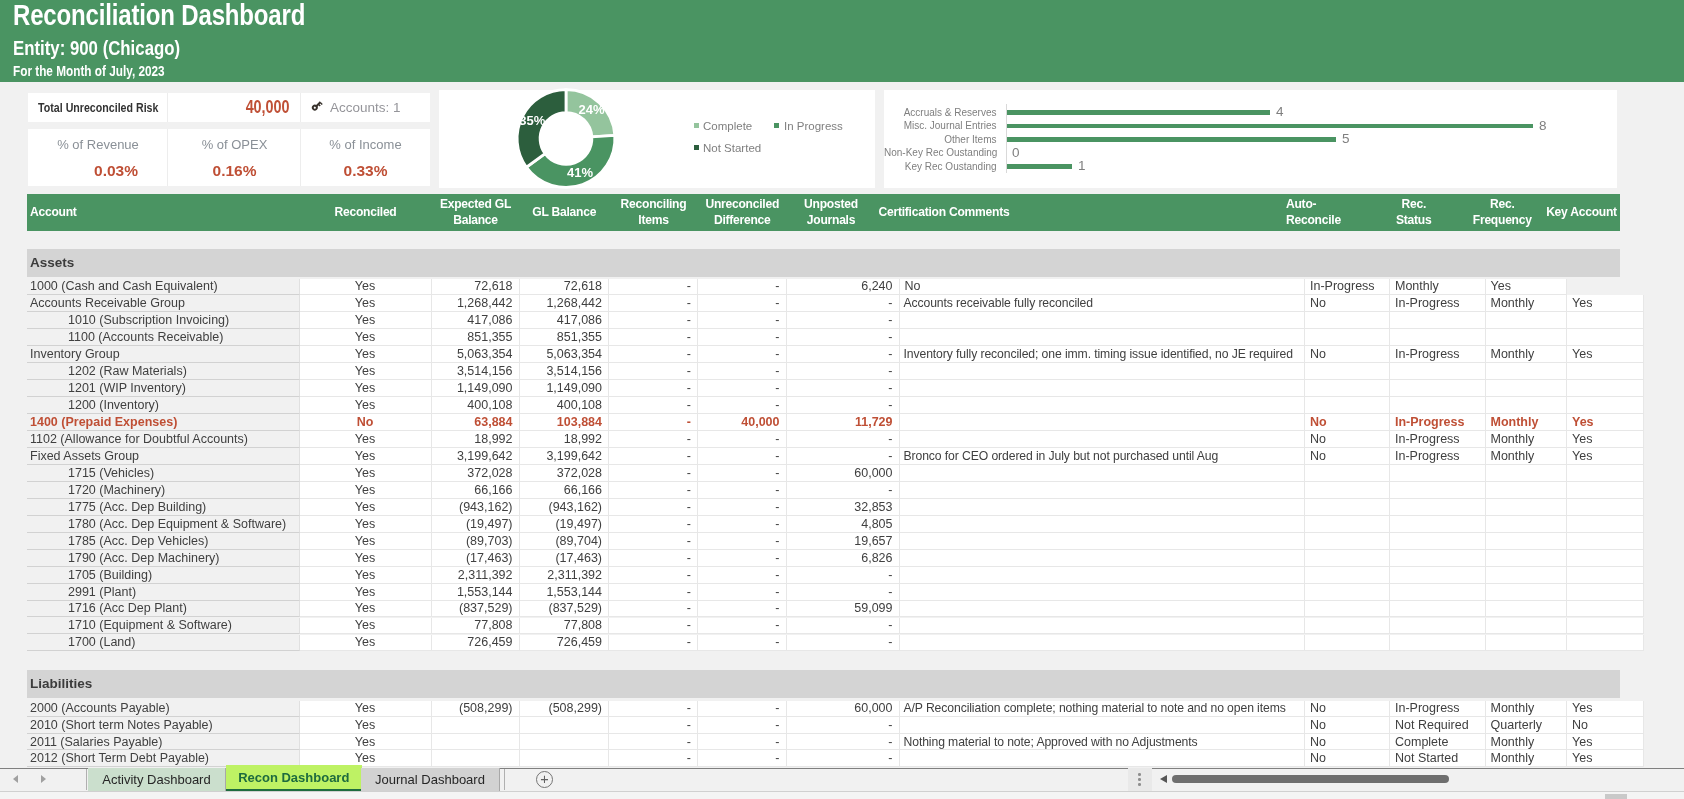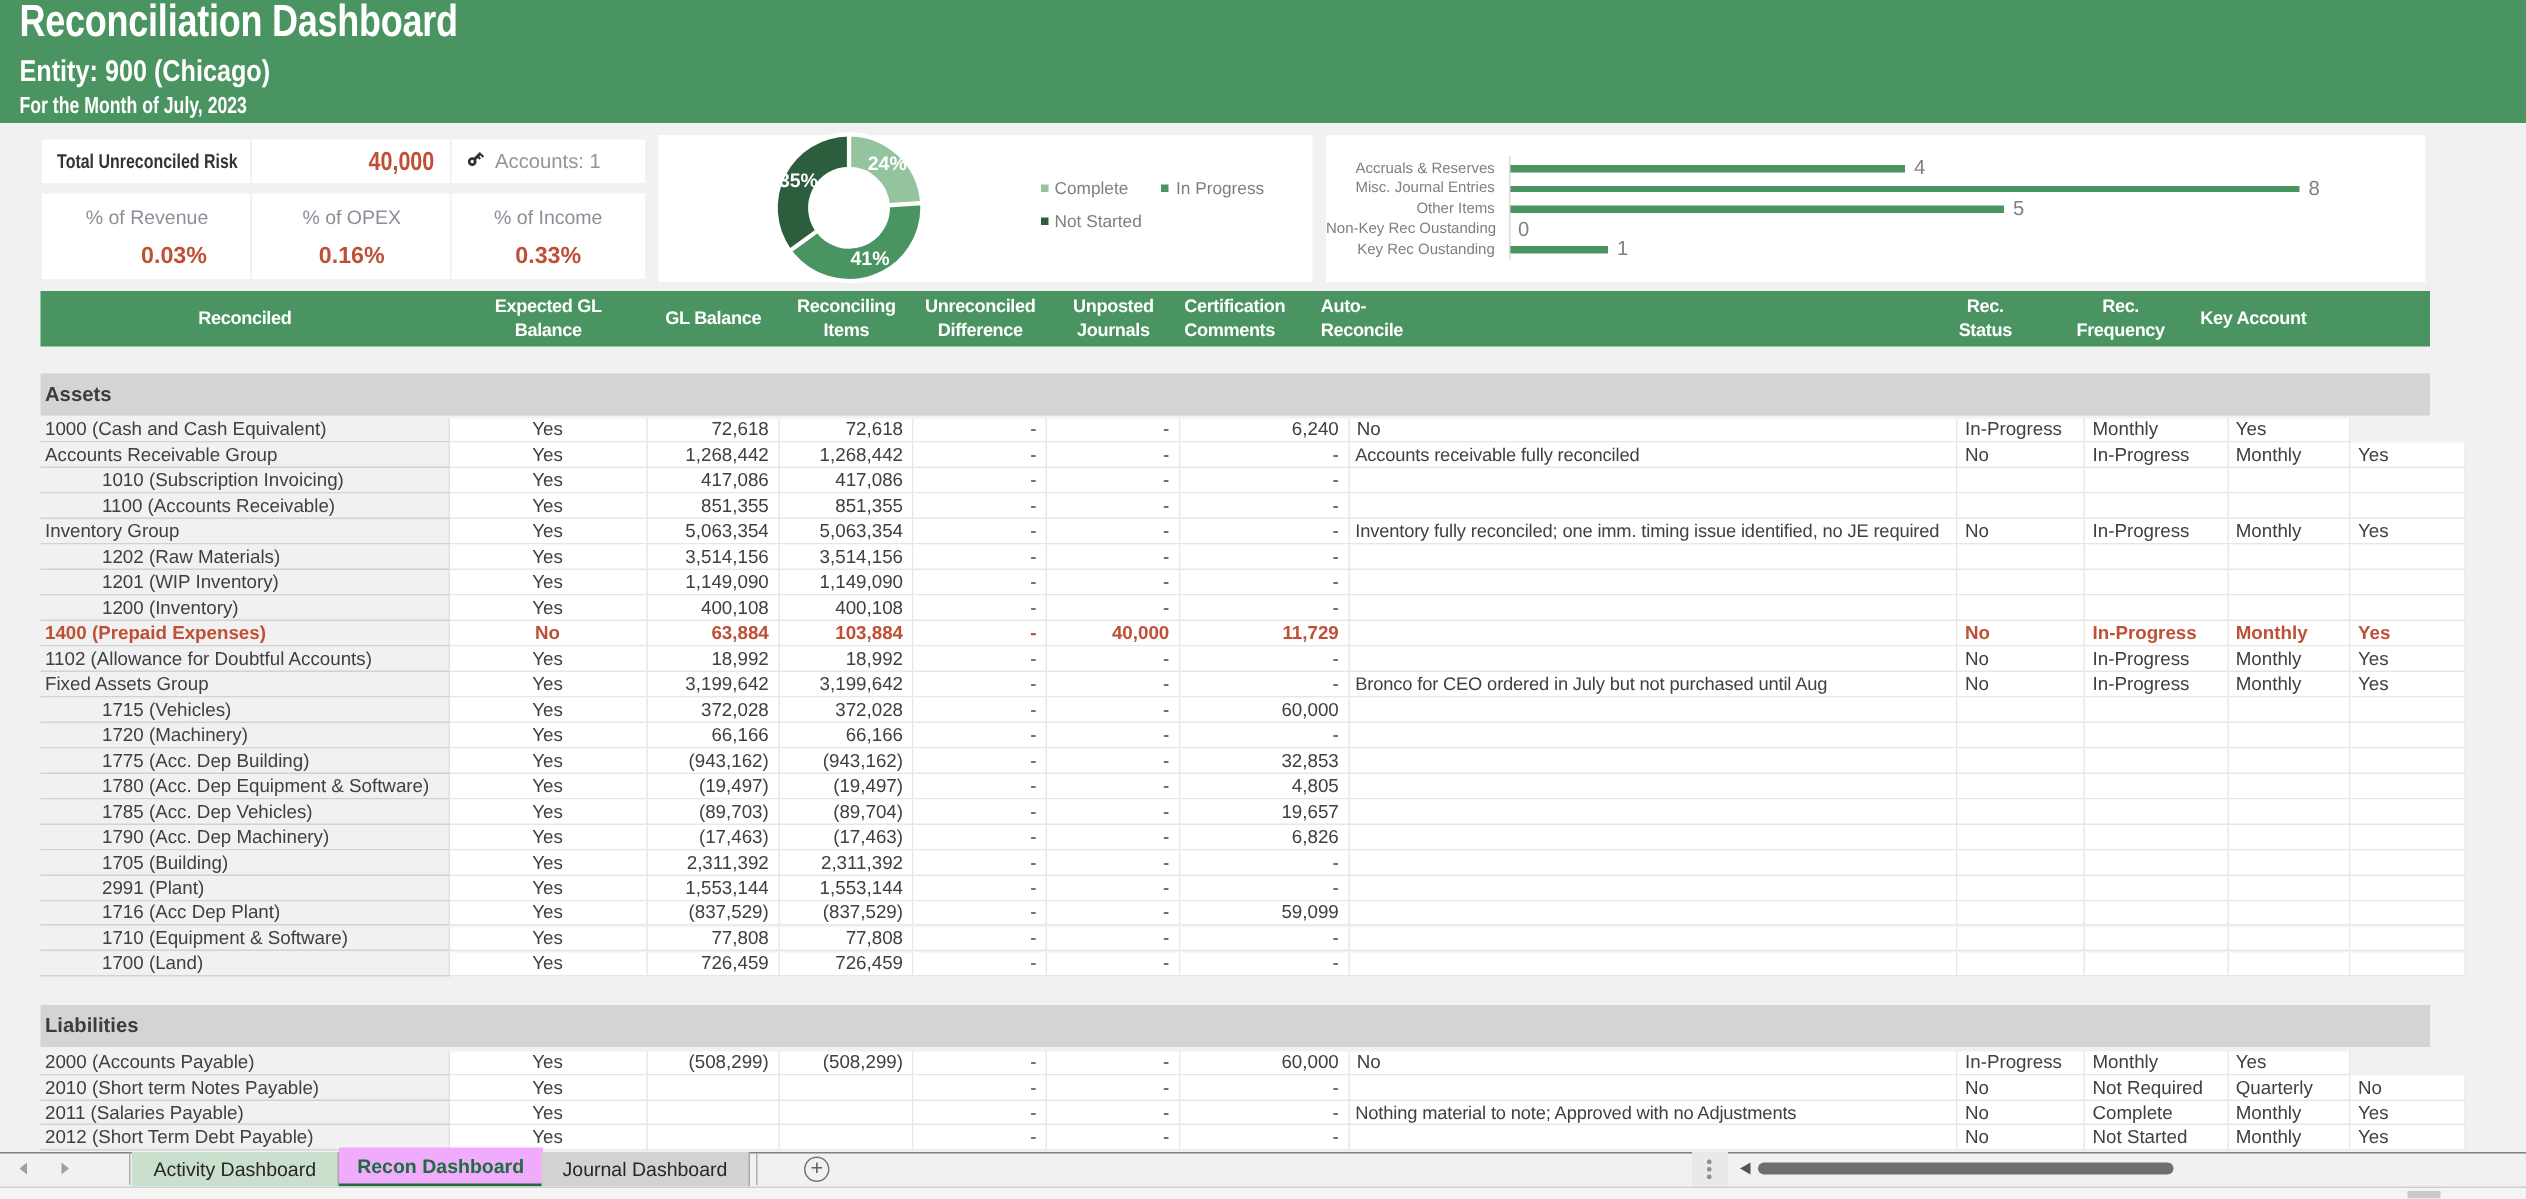--- a/index.html
+++ b/index.html
@@ -122,20 +122,21 @@
     <div class="blab" style="left:884px;top:133.5px;width:112.5px">Other Items</div>
     <div class="bar" style="left:1006px;top:137.3px;width:330px"></div>
     <div class="bval" style="left:1342px;top:131.0px">5</div>
     <div class="blab" style="left:884px;top:147.0px;width:112.5px">Non-Key Rec Oustanding</div>
     <div class="bval" style="left:1012px;top:144.5px">0</div>
     <div class="blab" style="left:884px;top:160.5px;width:112.5px">Key Rec Oustanding</div>
     <div class="bar" style="left:1006px;top:164.3px;width:66px"></div>
     <div class="bval" style="left:1078px;top:158.0px">1</div>
     <div style="position:absolute;left:1006px;top:104px;width:1px;height:69px;background:#d9d9d9"></div>
 <div class="thead" style="top:194px;height:37.4px">
+      <div class="hc hl">Account</div>
       <div class="hc hc">Reconciled</div>
       <div class="hc hc">Expected GL<br>Balance</div>
       <div class="hc hc">GL Balance</div>
       <div class="hc hc">Reconciling<br>Items</div>
       <div class="hc hc">Unreconciled<br>Difference</div>
       <div class="hc hc">Unposted<br>Journals</div>
       <div class="hc hl">Certification Comments</div>
       <div class="hc hl2">Auto-<br>Reconcile</div>
       <div class="hc hc">Rec.<br>Status</div>
       <div class="hc hc">Rec.<br>Frequency</div>
@@ -451,20 +452,21 @@
     </div>
 <div class="band" style="top:669.5px;height:28.5px">Liabilities</div>
 <div class="row" style="top:700.5px;height:16.63px">
       <div class="c c0" style="padding-left:3px">2000 (Accounts Payable)</div>
       <div class="c c1">Yes</div>
       <div class="c cn">(508,299)</div>
       <div class="c cn">(508,299)</div>
       <div class="c cn">-</div>
       <div class="c cn">-</div>
       <div class="c cn">60,000</div>
+      <div class="c cl cmt">A/P Reconciliation complete; nothing material to note and no open items</div>
       <div class="c cl">No</div>
       <div class="c cl">In-Progress</div>
       <div class="c cl">Monthly</div>
       <div class="c cl">Yes</div>
     </div>
     <div class="row" style="top:717.1px;height:16.63px">
       <div class="c c0" style="padding-left:3px">2010 (Short term Notes Payable)</div>
       <div class="c c1">Yes</div>
       <div class="c cn"></div>
       <div class="c cn"></div>
@@ -503,21 +505,21 @@
       <div class="c cl">No</div>
       <div class="c cl">Not Started</div>
       <div class="c cl">Monthly</div>
       <div class="c cl">Yes</div>
     </div>
 <div class="tabbar"></div>
 <div class="abs" style="left:13px;top:775px;width:0;height:0;border-top:4px solid transparent;border-bottom:4px solid transparent;border-right:5px solid #a0a0a0"></div>
 <div class="abs" style="left:41px;top:775px;width:0;height:0;border-top:4px solid transparent;border-bottom:4px solid transparent;border-left:5px solid #a0a0a0"></div>
 <div class="abs" style="left:86px;top:769px;width:1px;height:21px;background:#b0b0b0"></div>
 <div class="tab" style="left:88px;width:138px;background:#cbdfcd;border-right:1px solid #a8a8a8">Activity Dashboard</div>
-<div class="tab" style="left:225.5px;width:136.5px;top:765px;height:26px;background:#f0abfc;color:#1e6b3e;font-weight:bold;border-bottom:2.5px solid #1e6b3e">Recon Dashboard</div>
+<div class="tab" style="left:225.5px;width:136.5px;top:765px;height:26px;background:#bef264;color:#1e6b3e;font-weight:bold;border-bottom:2.5px solid #1e6b3e">Recon Dashboard</div>
 <div class="tab" style="left:361px;width:139px;background:#d2d2d2;border-right:1px solid #a8a8a8">Journal Dashboard</div>
 <div class="abs" style="left:504px;top:769px;width:1px;height:21px;background:#b0b0b0"></div>
 <div class="abs" style="left:536px;top:771px;width:17px;height:17px;border:1px solid #757575;border-radius:50%;color:#616161;font-size:14.5px;line-height:14px;text-align:center;font-weight:400">+</div>
 <div class="abs" style="left:1128px;top:768px;width:24px;height:23px;background:#e9e9e9"></div>
 <div class="abs" style="left:1138px;top:773px;width:2.5px;height:2.5px;border-radius:50%;background:#8f8f8f"></div>
 <div class="abs" style="left:1138px;top:778px;width:2.5px;height:2.5px;border-radius:50%;background:#8f8f8f"></div>
 <div class="abs" style="left:1138px;top:783px;width:2.5px;height:2.5px;border-radius:50%;background:#8f8f8f"></div>
 <div class="abs" style="left:1160px;top:775px;width:0;height:0;border-top:4.5px solid transparent;border-bottom:4.5px solid transparent;border-right:7px solid #555"></div>
 <div class="abs" style="left:1172px;top:775px;width:277px;height:8px;background:#6e6e6e;border-radius:4px"></div>
 <div class="statusbar"></div>

